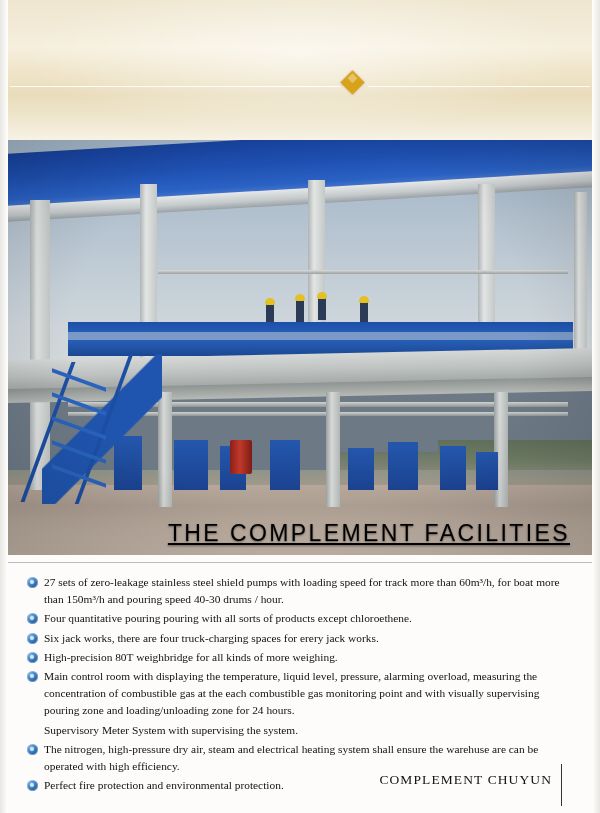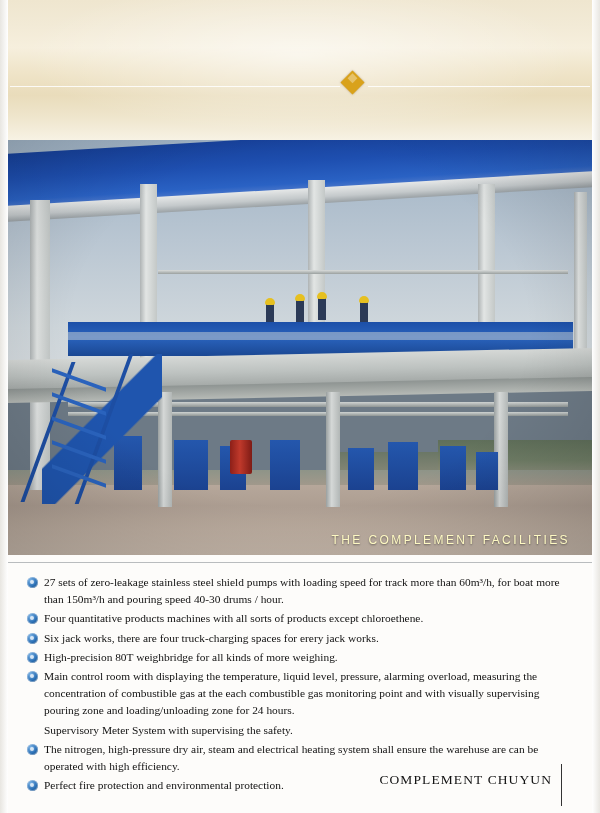--- a/index.html
+++ b/index.html
@@ -238,26 +238,27 @@
   .worker.w4 { left: 258px; top: 164px; }
   
   .photo-vignette {
     position: absolute; left: 0; top: 0; width: 584px; height: 415px;
     background: radial-gradient(ellipse at 50% 45%, rgba(0,0,0,0) 55%, rgba(0,0,0,0.16) 100%);
   }
   .photo-caption {
     position: absolute;
     right: 22px;
     bottom: 8px;
-    color: #fef9c3;
+    color: #000000;
     font-family: "Liberation Sans", sans-serif;
-    font-size: 12px;
+    font-size: 23px;
     letter-spacing: 2.4px;
     text-shadow: 0 1px 2px rgba(0,0,0,0.45);
     white-space: nowrap;
+    text-decoration: underline;
   }
 
   
   .content {
     position: absolute;
     left: 0; top: 560px;
     width: 600px;
   }
   .divider {
     position: absolute;
@@ -417,37 +418,37 @@
 
   <div class="content">
     <div class="divider"></div>
     <ul class="bullets">
       <li>
         <span class="bullet-icon"></span>
         <span>27 sets of zero-leakage stainless steel shield pumps with loading speed for track more than 60m³/h, for boat more than 150m³/h and pouring speed 40-30 drums / hour.</span>
       </li>
       <li>
         <span class="bullet-icon"></span>
-        <span>Four quantitative products machines with all sorts of products except chloroethene.</span>
+        <span>Four quantitative pouring pouring with all sorts of products except chloroethene.</span>
       </li>
       <li>
         <span class="bullet-icon"></span>
         <span>Six jack works, there are four truck-charging spaces for erery jack works.</span>
       </li>
       <li>
         <span class="bullet-icon"></span>
         <span>High-precision 80T weighbridge for all kinds of more weighing.</span>
       </li>
       <li>
         <span class="bullet-icon"></span>
         <span>Main control room with displaying the temperature, liquid level, pressure, alarming overload, measuring the concentration of combustible gas at the each combustible gas monitoring point and with visually supervising pouring zone and loading/unloading zone for 24 hours.</span>
       </li>
       <li class="no-bullet">
         
-        <span>Supervisory Meter System with supervising the safety.</span>
+        <span>Supervisory Meter System with supervising the system.</span>
       </li>
       <li>
         <span class="bullet-icon"></span>
         <span>The nitrogen, high-pressure dry air, steam and electrical heating system shall ensure the warehuse are can be operated with high efficiency.</span>
       </li>
       <li>
         <span class="bullet-icon"></span>
         <span>Perfect fire protection and environmental protection.</span>
       </li>
     </ul>

